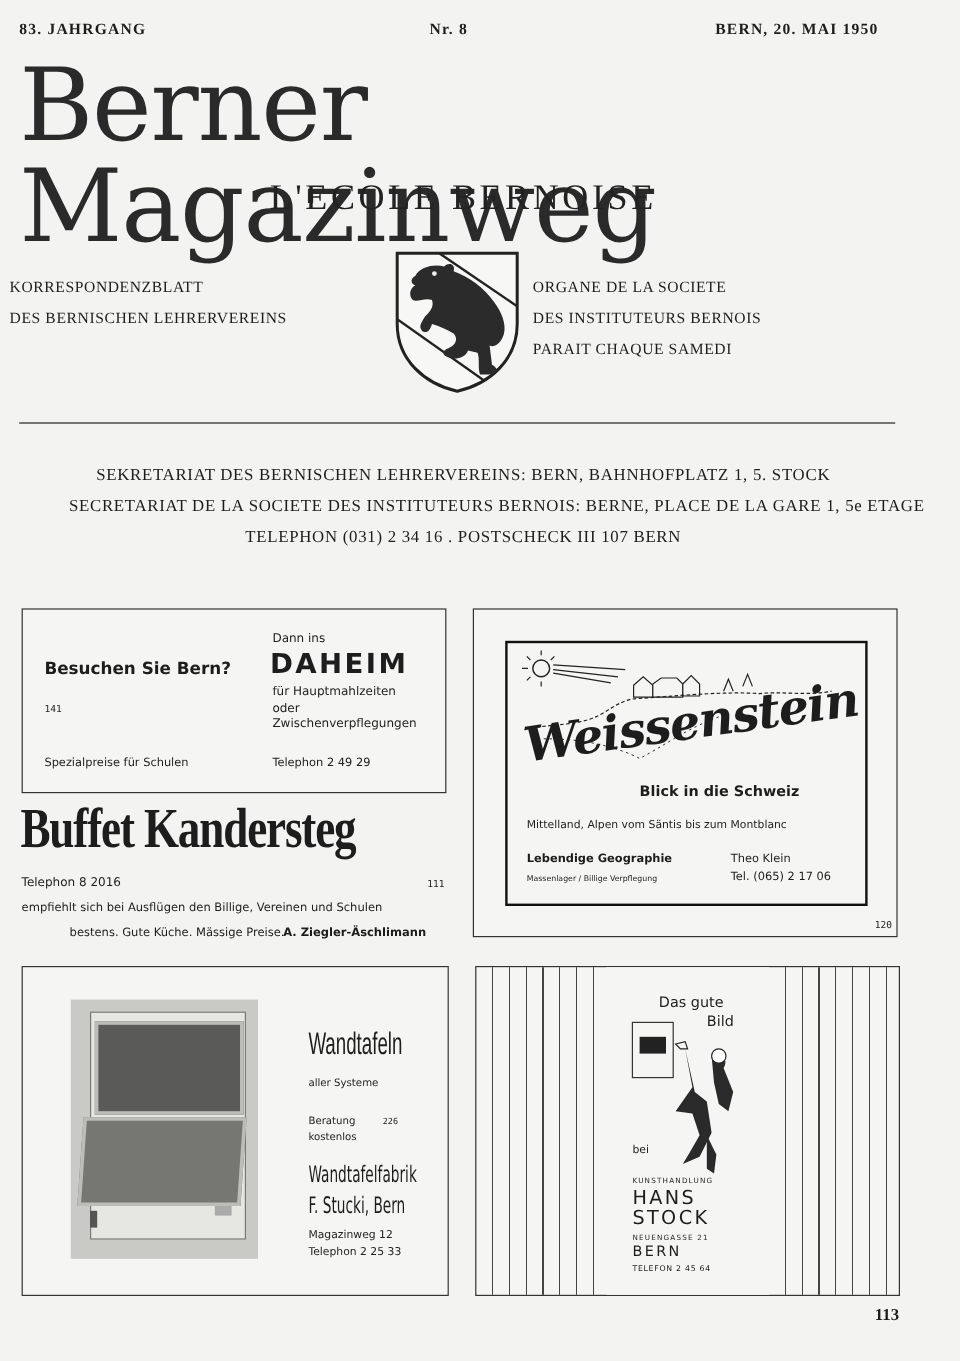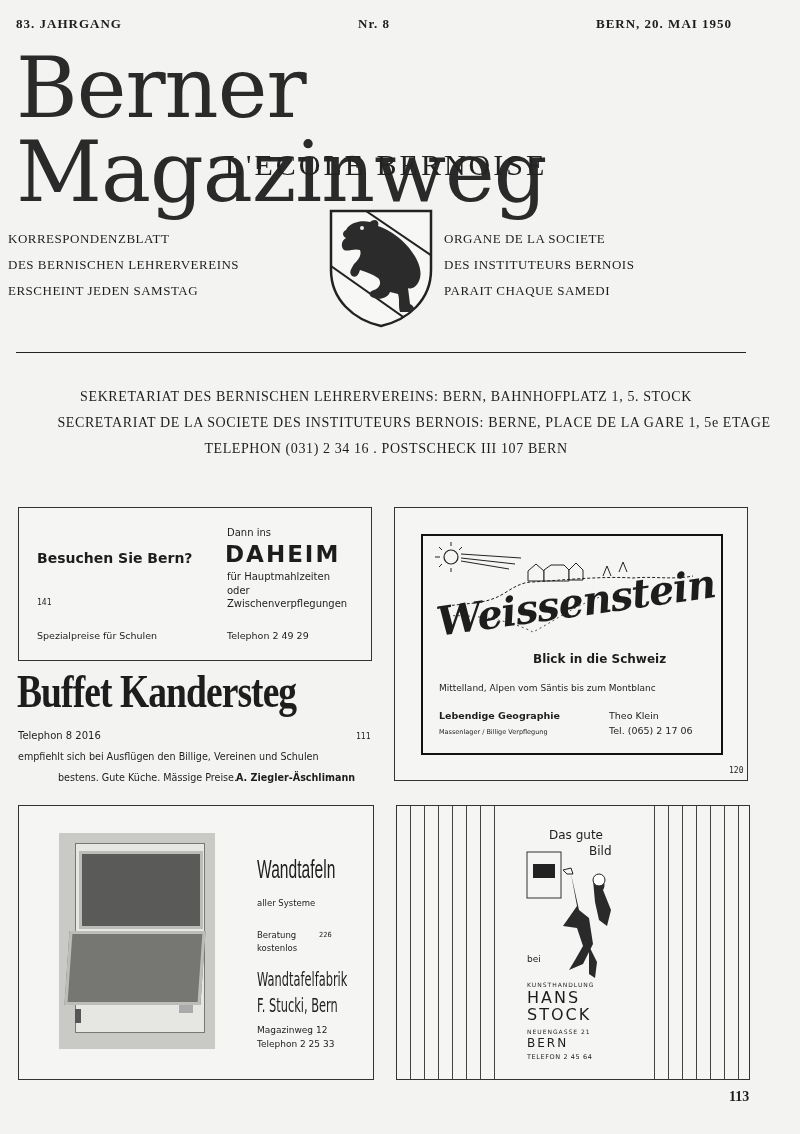--- a/index.html
+++ b/index.html
@@ -37,21 +37,20 @@
 <div class="abs top-meta" style="left:16px;">83. JAHRGANG</div>
 <div class="abs top-meta" style="left:358px;">Nr. 8</div>
 <div class="abs top-meta" style="left:596px;">BERN, 20. MAI 1950</div>
 
 <div class="abs masthead">Berner Magazinweg</div>
 <div class="abs subtitle">L'ECOLE BERNOISE</div>
 
 <div class="abs col-block" style="left:8px;">
   <div>KORRESPONDENZBLATT</div>
   <div>DES BERNISCHEN LEHRERVEREINS</div>
-  <div>ERSCHEINT JEDEN SAMSTAG</div>
 </div>
 <div class="abs col-block" style="left:444px;">
   <div>ORGANE DE LA SOCIETE</div>
   <div>DES INSTITUTEURS BERNOIS</div>
   <div>PARAIT CHAQUE SAMEDI</div>
 </div>
 
 <div class="abs" style="left:328px; top:208px; width:106px; height:120px;">
   <svg width="106" height="120" viewBox="0 0 106 120">
     <defs>
@@ -76,21 +75,21 @@
 <div class="abs sec" style="top:415px;margin-left:28px;">SECRETARIAT DE LA SOCIETE DES INSTITUTEURS BERNOIS: BERNE, PLACE DE LA GARE 1, 5e ETAGE</div>
 <div class="abs sec" style="top:441px;">TELEPHON (031) 2 34 16 . POSTSCHECK III 107 BERN</div>
 
 <div class="abs box sans" style="left:18px; top:507px; width:352px; height:152px;">
   <div class="abs" style="left:18px; top:42px; font-size:14px; font-weight:bold;">Besuchen Sie Bern?</div>
   <div class="abs" style="left:208px; top:19px; font-size:10px;">Dann ins</div>
   <div class="abs" style="left:206px; top:33px; font-size:23px; font-weight:bold; letter-spacing:2px;">DAHEIM</div>
   <div class="abs" style="left:208px; top:63px; font-size:10px;">für Hauptmahlzeiten</div>
   <div class="abs" style="left:208px; top:77px; font-size:10px;">oder</div>
   <div class="abs" style="left:208px; top:90px; font-size:10px;">Zwischenverpflegungen</div>
-  <div class="abs tiny" style="left:18px; top:90px;text-align:center;">141</div>
+  <div class="abs tiny" style="left:18px; top:78px;text-align:center;">141</div>
   <div class="abs" style="left:18px; top:122px; font-size:9.5px;">Spezialpreise für Schulen</div>
   <div class="abs" style="left:208px; top:122px; font-size:9.5px;">Telephon 2 49 29</div>
 </div>
 
 <div class="abs sans" style="left:18px; top:668px; width:356px; height:124px;">
   <div class="abs" style="left:-1px; top:0; font-family:'Liberation Serif', serif; font-weight:bold; font-size:47px; letter-spacing:-1.2px; line-height:1; transform:scaleX(0.80); transform-origin:left; white-space:nowrap;">Buffet Kandersteg</div>
   <div class="abs" style="left:0; top:62px; font-size:10px;">Telephon 8 2016</div>
   <div class="abs tiny" style="left:338px; top:64px;">111</div>
   <div class="abs" style="left:0; top:83px; font-size:9.6px; white-space:nowrap;">empfiehlt sich bei Ausflügen den Billige, Vereinen und Schulen</div>
   <div class="abs" style="left:0; top:104px; font-size:9.6px;padding-left:40px;">bestens. Gute Küche. Mässige Preise.</div>

